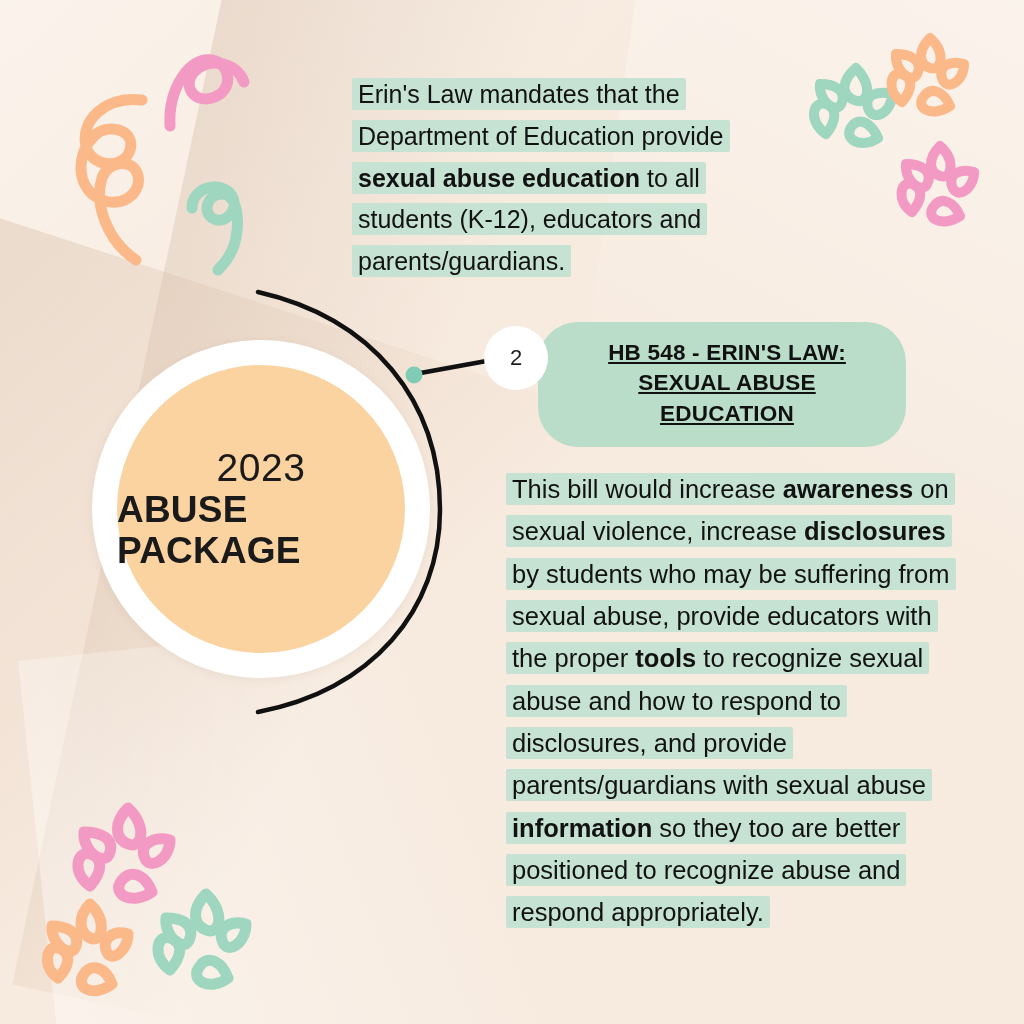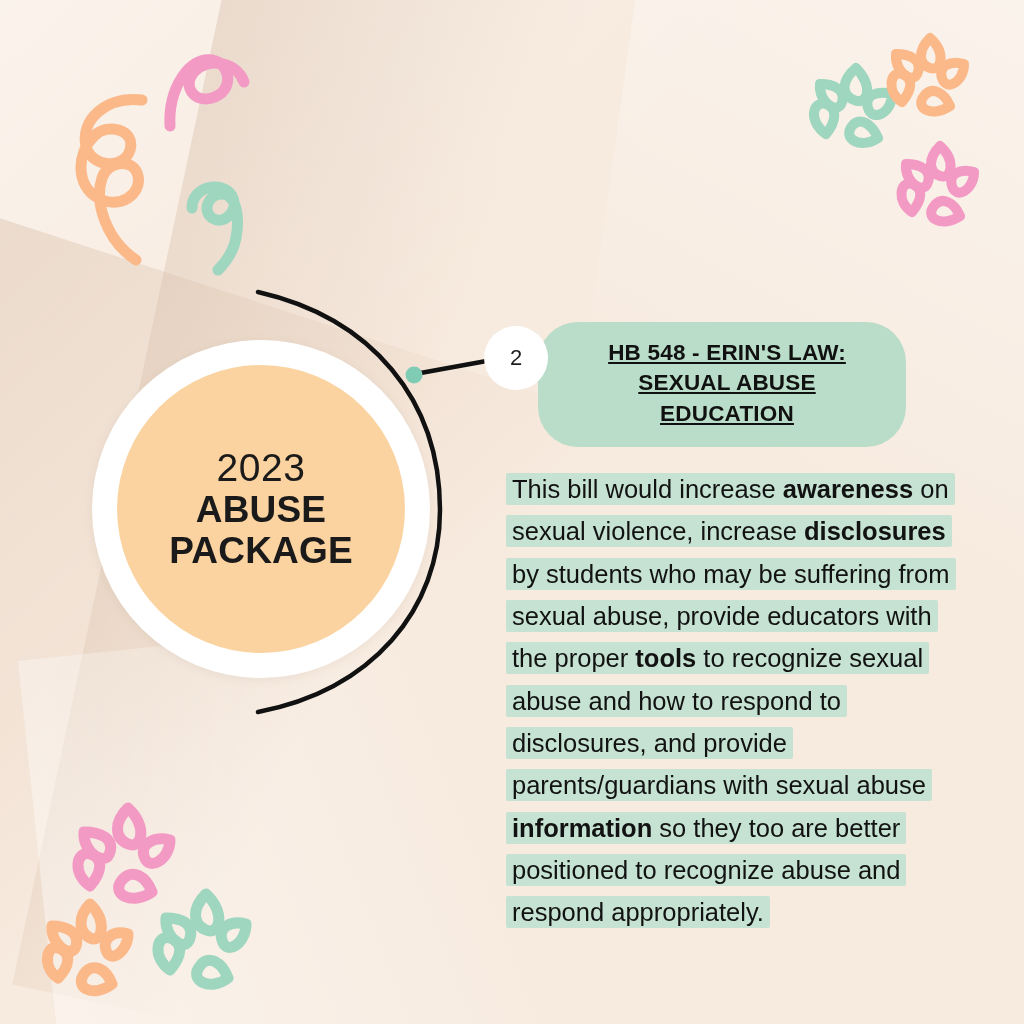--- a/index.html
+++ b/index.html
@@ -76,21 +76,20 @@
   }
   #center-inner {
     width: 288px;
     height: 288px;
     border-radius: 50%;
     background: #fbd3a0;
     display: flex;
     flex-direction: column;
     align-items: center;
     justify-content: center;
-    text-align: center;
     color: #1a1a1a;
   }
   #center-inner .line1 {
     font-size: 39px;
     letter-spacing: 0.5px;
     line-height: 1.08;
     font-weight: 400;
   }
   #center-inner .line2,
   #center-inner .line3 {
@@ -274,18 +273,21 @@
 
   <div id="bill-title">
     <div>HB 548 - ERIN'S LAW:</div>
     <div>SEXUAL ABUSE EDUCATION</div>
   </div>
 
   <div id="badge-2">
     <span>2</span>
   </div>
 
+  <div class="para" id="para-top">
+    <span class="seg" id="top-para-text"><span>Erin's Law mandates that the Department of Education provide </span><span class="b">sexual abuse education</span><span> to all students (K-12), educators and parents/guardians.</span></span>
+  </div>
 
   <div class="para" id="para-main">
     <span class="seg" id="main-para-text"><span>This bill would increase </span><span class="b">awareness</span><span> on sexual violence, increase </span><span class="b">disclosures</span><span> by students who may be suffering from sexual abuse, provide educators with the proper </span><span class="b">tools</span><span> to recognize sexual abuse and how to respond to disclosures, and provide parents/guardians with sexual abuse </span><span class="b">information</span><span> so they too are better positioned to recognize abuse and respond appropriately.</span></span>
   </div>
 
 </div>
 
 </body></html>

